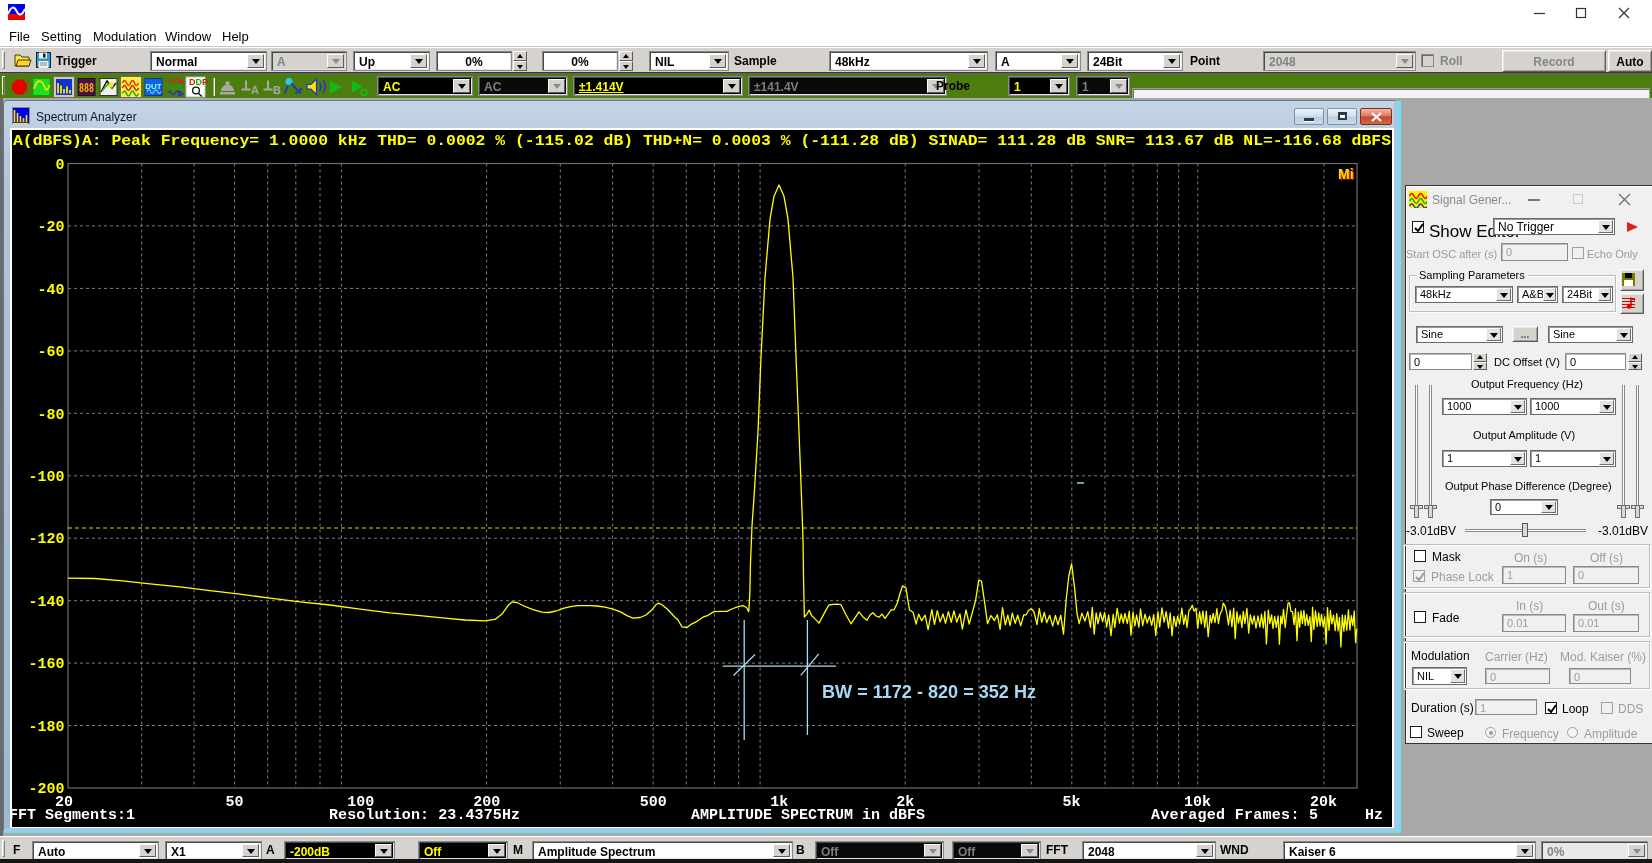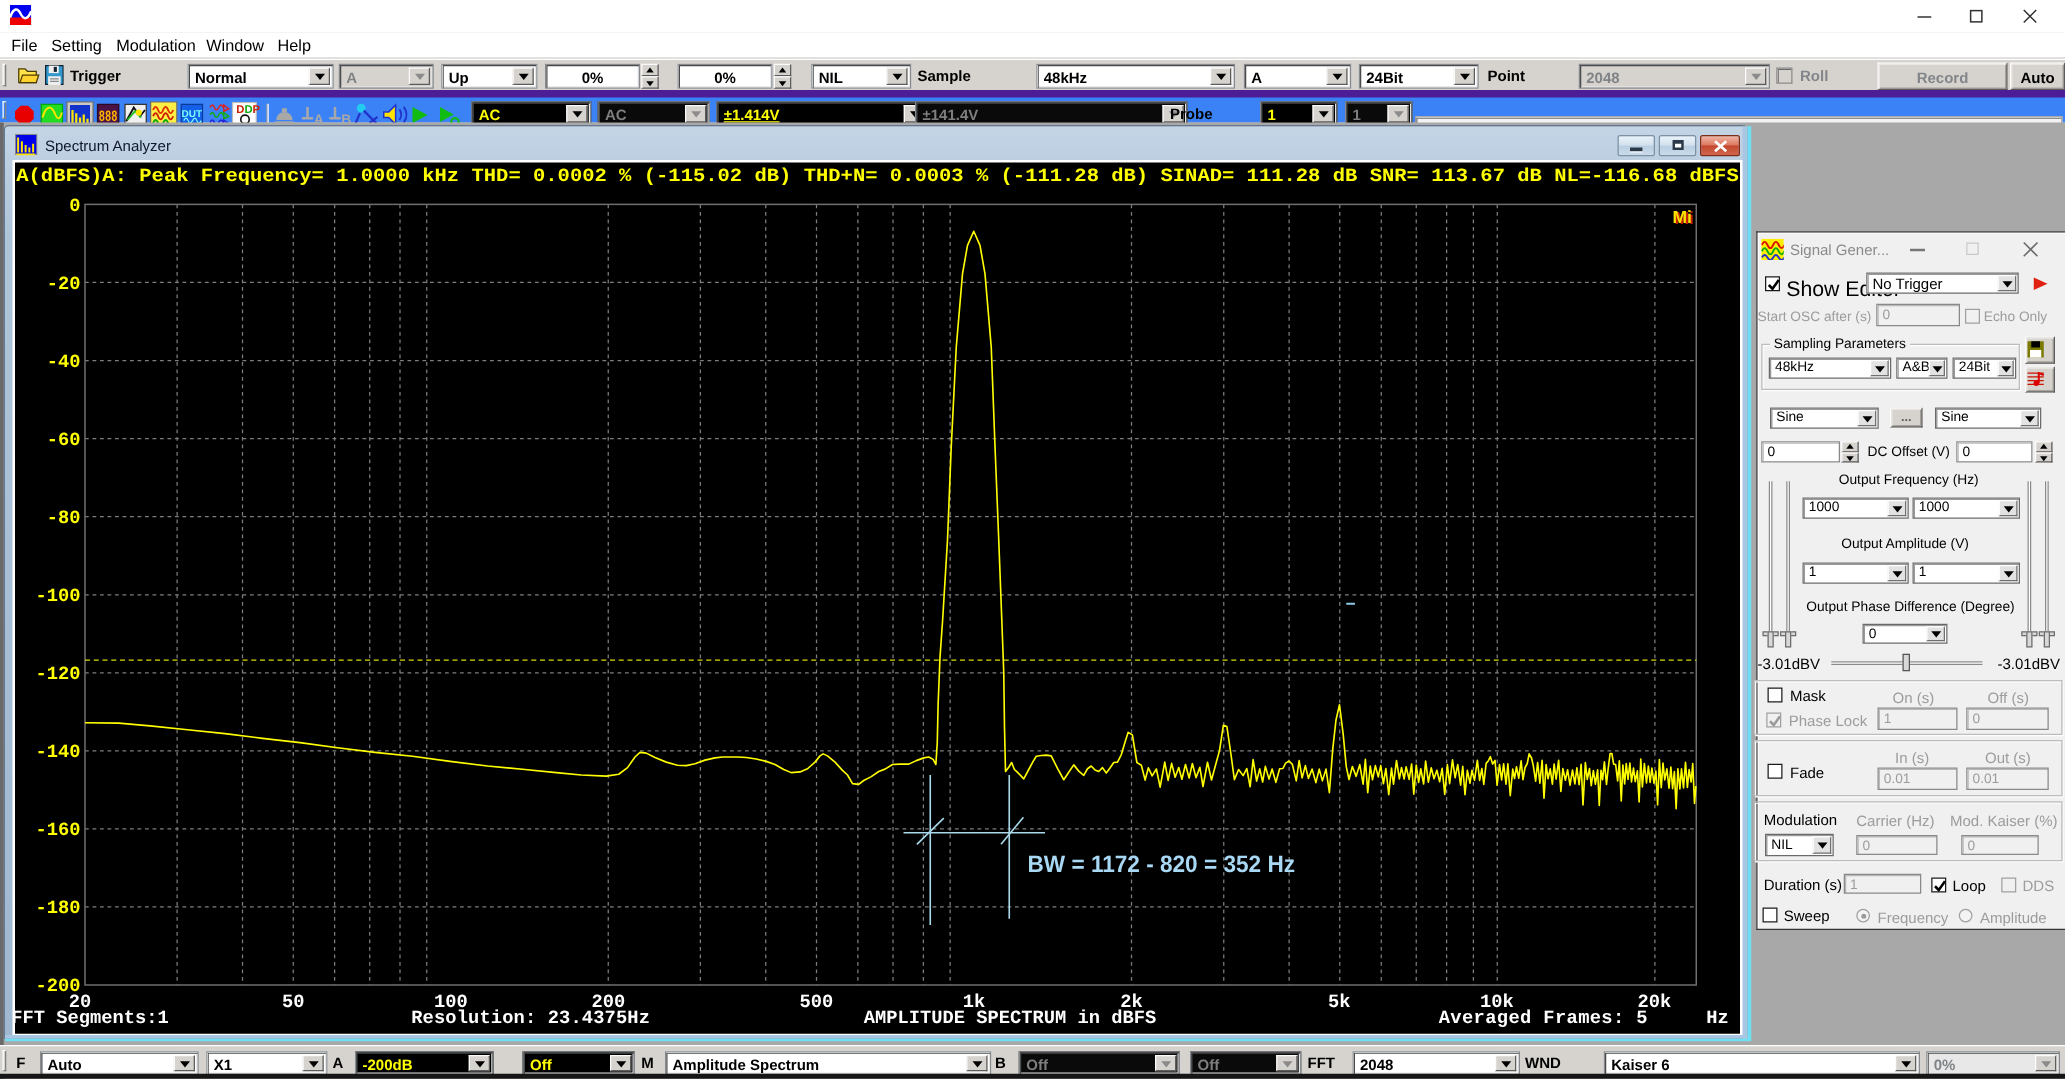--- a/index.html
+++ b/index.html
@@ -113,21 +113,21 @@
  <div class="cb dis" style="left:1263px;top:3px;width:153px">
       <span class="t">2048</span>
       <i class="a"></i>
     </div>
  <div class="ab" style="left:1421px;top:6px;width:13px;height:13px;background:#d6d3ce;border:1px solid #8a8a8a;box-shadow:inset 1px 1px 0 #6a6a6a"></div>
  <div class="lbl" style="left:1440px;top:6px;color:#82868a">Roll</div>
  <div class="tbtn" style="left:1502px;top:2px;width:104px;height:22px;color:#82868a;padding-top:4px">Record</div>
  <div class="tbtn" style="left:1608px;top:2px;width:44px;height:22px;padding-top:4px">Auto</div>
 </div>
 
-<div class="ab" style="left:0;top:72px;width:1652px;height:26px;background:#3b82f6;border-top:6px solid #4c1d95">
+<div class="ab" style="left:0;top:72px;width:1652px;height:26px;background:#4d7c0f;border-top:1px solid #4c1d95">
  <div class="grip" style="left:2px"></div>
  <svg class="ab" style="left:10px;top:3px" width="370" height="22" viewBox="0 0 370 22">
   <polygon points="6.5,3.5 12.5,3.5 17,8 17,14 12.5,18.5 6.5,18.5 2,14 2,8" fill="#e80000"></polygon>
   <rect x="23" y="2.5" width="17" height="17" fill="#22dd22" stroke="#0a0"></rect>
   <path d="M24 13 C27 3,31 3,34 10 C36 15,38 15,39.5 9" stroke="#ffe400" stroke-width="1.6" fill="none"></path>
   <rect x="43.5" y="0.5" width="21" height="21" fill="#cdc9c4" stroke="#6a6a6a"></rect>
   <rect x="46" y="3" width="16" height="16" fill="#1133cc"></rect>
   <path d="M48 17.5V7 M51 17.5V9.5 M54 17.5V13 M57 17.5V10.5 M60 17.5V14" stroke="#ffe400" stroke-width="1.8"></path>
   <rect x="68" y="2.5" width="17" height="17" fill="#4a1245" stroke="#2a0a24"></rect>
   <text x="76.5" y="15.5" font-family="Liberation Mono" font-size="12.5" font-weight="bold" fill="#ffb400" text-anchor="middle" textLength="15" lengthAdjust="spacingAndGlyphs">888</text>
@@ -170,21 +170,21 @@
       <i class="a"></i>
     </div>
  <div class="cb kd dis" style="left:478px;top:3px;width:90px">
       <span class="t">AC</span>
       <i class="a"></i>
     </div>
  <div class="cb k" style="left:573px;top:3px;width:170px">
       <span class="t"><u>±1.414V</u></span>
       <i class="a"></i>
     </div>
- <div class="cb kd dis" style="left:732px;top:3px;width:218px">
+ <div class="cb kd dis" style="left:748px;top:3px;width:199px">
       <span class="t">±141.4V</span>
       <i class="a"></i>
     </div>
  <div class="lbl" style="left:936px;top:6px">Probe</div>
  <div class="cb k" style="left:1008px;top:3px;width:62px">
       <span class="t">1</span>
       <i class="a"></i>
     </div>
  <div class="cb kd dis" style="left:1076px;top:3px;width:54px">
       <span class="t">1</span>

